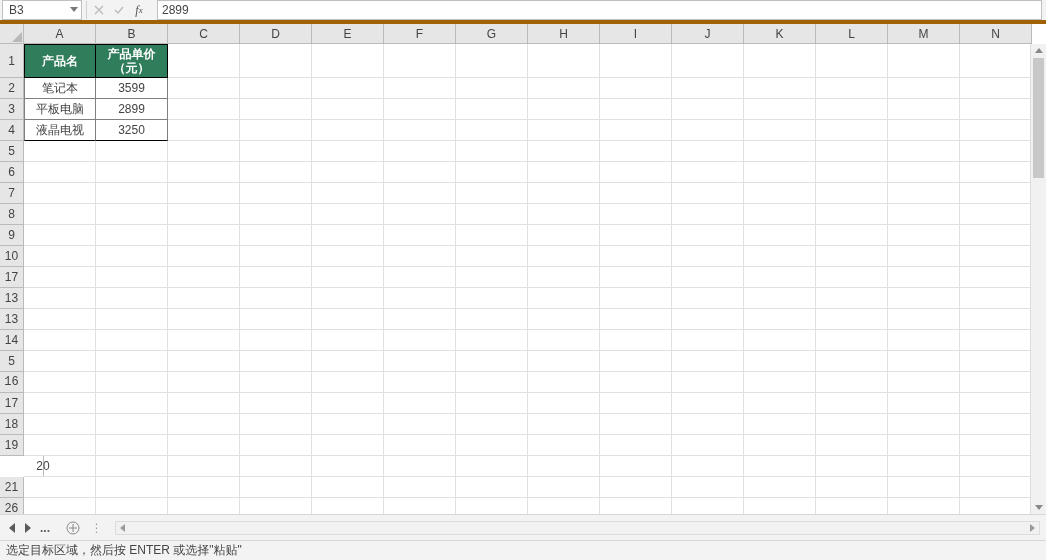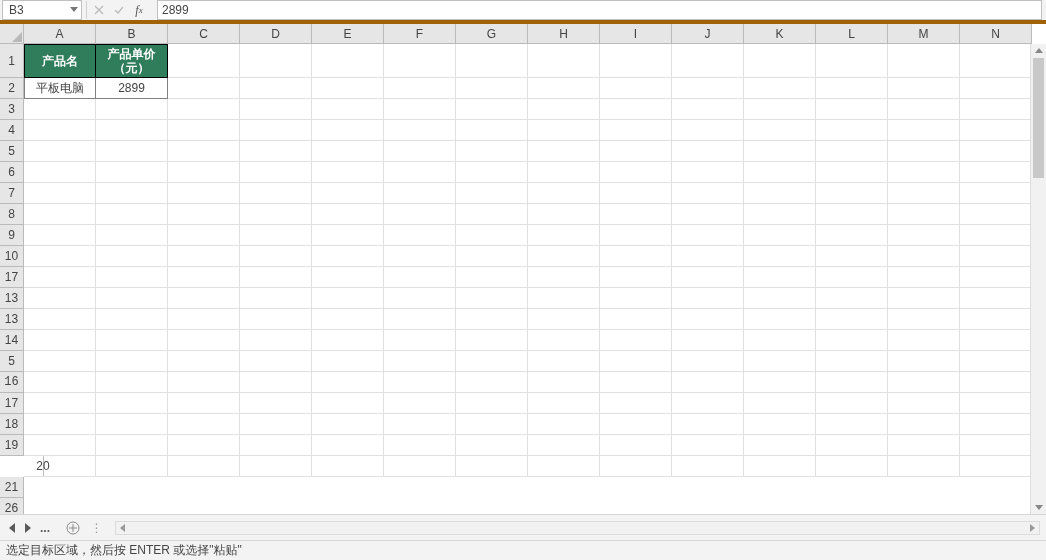--- a/index.html
+++ b/index.html
@@ -141,22 +141,54 @@
         <div class="cell" style="width: 72px; height: 34px;"></div>
         <div class="cell" style="width: 72px; height: 34px;"></div>
         <div class="cell" style="width: 72px; height: 34px;"></div>
         <div class="cell" style="width: 72px; height: 34px;"></div>
         <div class="cell" style="width: 72px; height: 34px;"></div>
         <div class="cell" style="width: 72px; height: 34px;"></div>
         <div class="cell" style="width: 72px; height: 34px;"></div>
         <div class="cell" style="width: 72px; height: 34px;"></div>
       </div>
       <div class="cell-row">
+        <div class="cell data-cell" style="width: 72px; height: 21px; border-left: 1px solid rgb(128, 128, 128);">笔记本</div>
+        <div class="cell data-cell" style="width: 72px; height: 21px;">3599</div>
+        <div class="cell" style="width: 72px; height: 21px;"></div>
+        <div class="cell" style="width: 72px; height: 21px;"></div>
+        <div class="cell" style="width: 72px; height: 21px;"></div>
+        <div class="cell" style="width: 72px; height: 21px;"></div>
+        <div class="cell" style="width: 72px; height: 21px;"></div>
+        <div class="cell" style="width: 72px; height: 21px;"></div>
+        <div class="cell" style="width: 72px; height: 21px;"></div>
+        <div class="cell" style="width: 72px; height: 21px;"></div>
+        <div class="cell" style="width: 72px; height: 21px;"></div>
+        <div class="cell" style="width: 72px; height: 21px;"></div>
+        <div class="cell" style="width: 72px; height: 21px;"></div>
+        <div class="cell" style="width: 72px; height: 21px;"></div>
+      </div>
+      <div class="cell-row">
         <div class="cell data-cell" style="width: 72px; height: 21px; border-left: 1px solid rgb(128, 128, 128);">平板电脑</div>
         <div class="cell data-cell" style="width: 72px; height: 21px;">2899</div>
+        <div class="cell" style="width: 72px; height: 21px;"></div>
+        <div class="cell" style="width: 72px; height: 21px;"></div>
+        <div class="cell" style="width: 72px; height: 21px;"></div>
+        <div class="cell" style="width: 72px; height: 21px;"></div>
+        <div class="cell" style="width: 72px; height: 21px;"></div>
+        <div class="cell" style="width: 72px; height: 21px;"></div>
+        <div class="cell" style="width: 72px; height: 21px;"></div>
+        <div class="cell" style="width: 72px; height: 21px;"></div>
+        <div class="cell" style="width: 72px; height: 21px;"></div>
+        <div class="cell" style="width: 72px; height: 21px;"></div>
+        <div class="cell" style="width: 72px; height: 21px;"></div>
+        <div class="cell" style="width: 72px; height: 21px;"></div>
+      </div>
+      <div class="cell-row">
+        <div class="cell data-cell" style="width: 72px; height: 21px; border-left: 1px solid rgb(128, 128, 128); border-bottom: 1px solid rgb(0, 0, 0);">液晶电视</div>
+        <div class="cell data-cell" style="width: 72px; height: 21px; border-bottom: 1px solid rgb(0, 0, 0);">3250</div>
         <div class="cell" style="width: 72px; height: 21px;"></div>
         <div class="cell" style="width: 72px; height: 21px;"></div>
         <div class="cell" style="width: 72px; height: 21px;"></div>
         <div class="cell" style="width: 72px; height: 21px;"></div>
         <div class="cell" style="width: 72px; height: 21px;"></div>
         <div class="cell" style="width: 72px; height: 21px;"></div>
         <div class="cell" style="width: 72px; height: 21px;"></div>
         <div class="cell" style="width: 72px; height: 21px;"></div>
         <div class="cell" style="width: 72px; height: 21px;"></div>
         <div class="cell" style="width: 72px; height: 21px;"></div>

